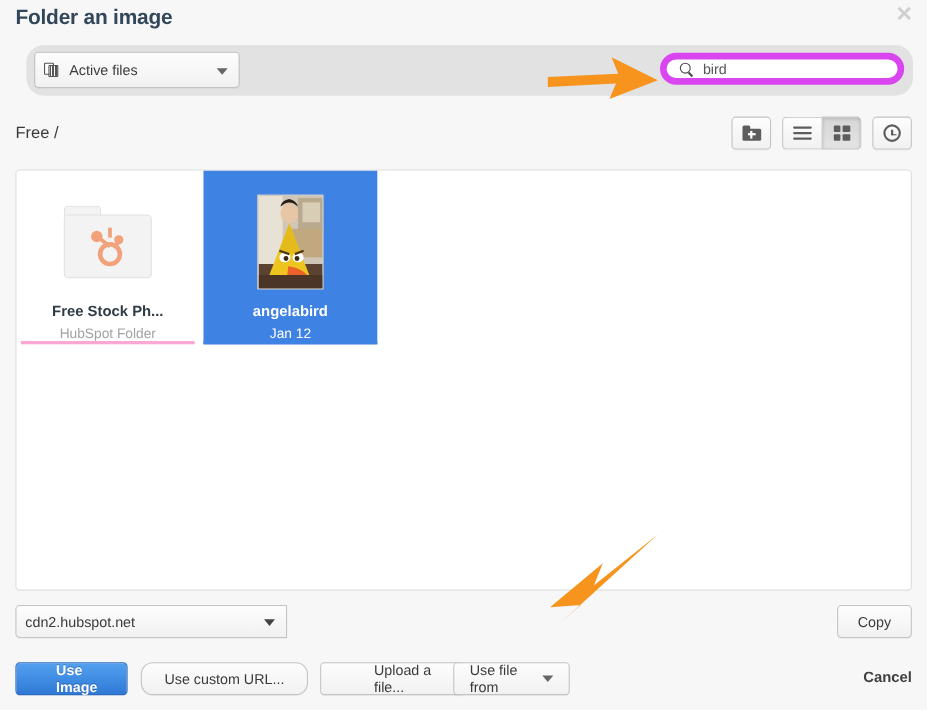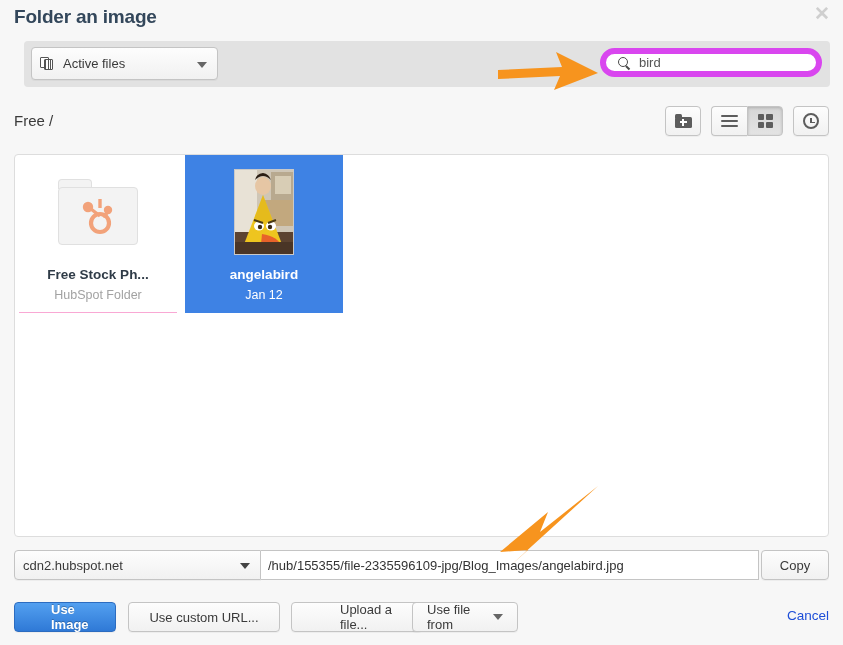--- a/index.html
+++ b/index.html
@@ -33,21 +33,21 @@
     text-align: center; cursor: pointer;
     font-weight: bold;
   }
 
   
   .toolbar-panel {
     position: absolute;
     left: 24px; top: 41px;
     width: 806px; height: 46px;
     background: #e2e2e2;
-    border-radius: 4px;
+    border-radius: 16px;
   }
   .btn {
     display: inline-flex; align-items: center; justify-content: center;
     background: linear-gradient(to bottom, #fdfdfd 0%, #f1f1f1 100%);
     border: 1px solid #c4c4c4;
     border-radius: 4px;
     color: #3a3a3a;
     font-size: 12.5px;
     cursor: pointer;
     box-shadow: 0 1px 0 rgba(0,0,0,0.04);
@@ -158,22 +158,23 @@
     border-radius: 4px;
     overflow: hidden;
   }
   .grid-row { display: flex; }
   .tile {
     width: 158px; height: 158px;
     position: relative;
     display: flex; flex-direction: column; align-items: center;
     padding-top: 14px;
     cursor: pointer;
-    border-bottom: 1px solid #f9a8d4;
+    border-bottom: 3px solid #f9a8d4;
     margin: 0 4px;
+    justify-content: flex-end;
   }
   .tile.selected { background: #3e82e4; border-bottom-color: #3e82e4; }
   .thumb-box {
     height: 86px; display: flex; align-items: center; justify-content: center;
   }
   .tile-name {
     margin-top: 12px; font-size: 13.5px; font-weight: bold; color: #2f3b47;
     max-width: 140px; white-space: nowrap; overflow: hidden; text-align: center;
   }
   .tile-meta { margin-top: 6px; font-size: 12.5px; color: #a2a2a2; }
@@ -228,21 +229,21 @@
     padding-left: 36px;
   }
   .dropzone {
     position: absolute; top: 0; height: 30px;
     border: 2px dashed #cfcfcf; border-radius: 4px;
     color: #b0b0b0; font-size: 12.5px;
     display: flex; align-items: center; justify-content: center;
   }
   .cancel-link {
     position: absolute; right: 0; top: 6px;
-    color: #1d4ed8; font-size: 13.5px; cursor: pointer;
+    color: #404040; font-size: 13.5px; cursor: pointer; font-weight: bold;
   }
   .use-from-caret { margin-left: 9px; }
 
   
   .arrow { position: absolute; pointer-events: none; }
 </style>
 </head>
 <body>
 
 <div class="dialog">
@@ -351,27 +352,26 @@
       </div>
 
     </div>
   </div>
 
   <div class="url-row">
     <div class="btn host-select">
       <span>cdn2.hubspot.net</span>
       <span class="caret-down"></span>
     </div>
-    <input class="url-field" type="text" value="/hub/155355/file-2335596109-jpg/Blog_Images/angelabird.jpg" style="">
     <div class="btn copy-btn">Copy</div>
   </div>
 
   <div class="footer">
     <div class="btn f-btn primary" style="left:0; width:102px;">Use Image</div>
-    <div class="btn f-btn" style="left:114px; width:152px;">Use custom URL...</div>
+    <div class="btn f-btn" style="left:114px; width:152px;border-radius:11px;">Use custom URL...</div>
     <div class="btn f-btn" style="left:277px; width:131px;padding-left:48px;">Upload a file...</div>
     <div class="btn f-btn" style="left:398px; width:106px;">
       <span>Use file from</span>
       <span class="caret-down use-from-caret"></span>
     </div>
     <div class="cancel-link">Cancel</div>
   </div>
 
   <svg class="arrow" style="left:494px; top:40px;" width="110" height="56">
     <path d="M4 30 L68 27 L62 12 L104 33 L60 50 L66 36 L4 39 Z" fill="#f7941e"></path>

